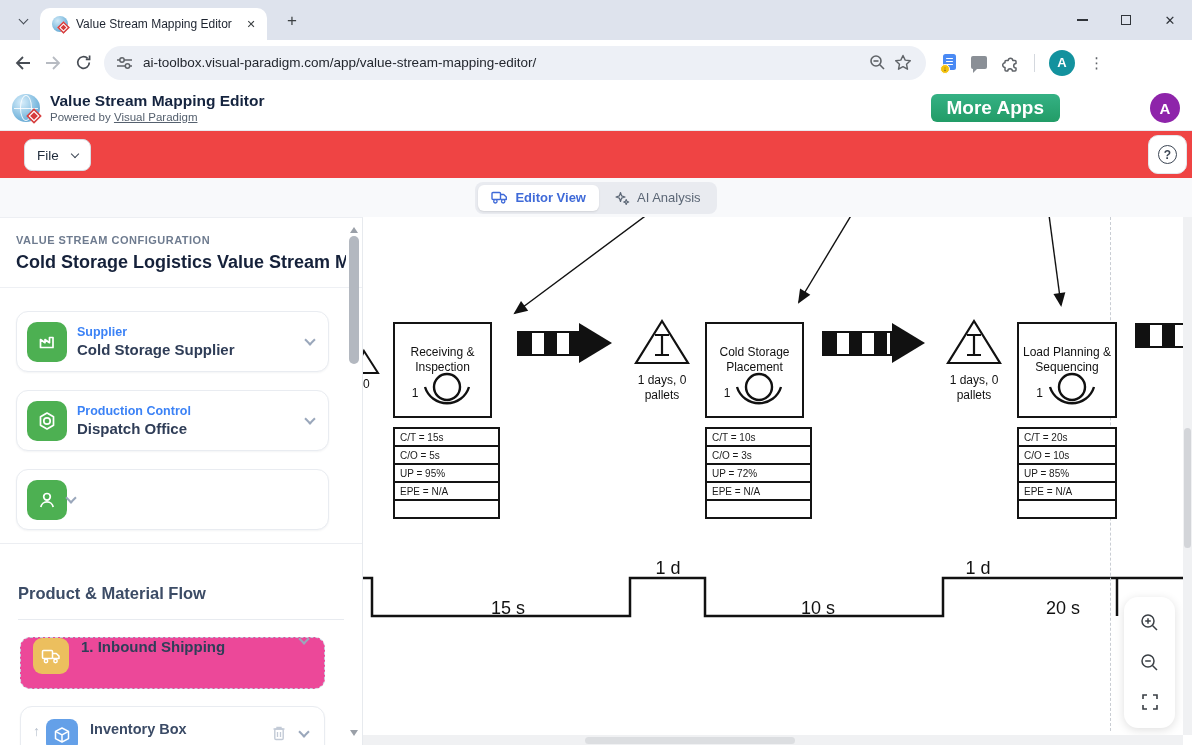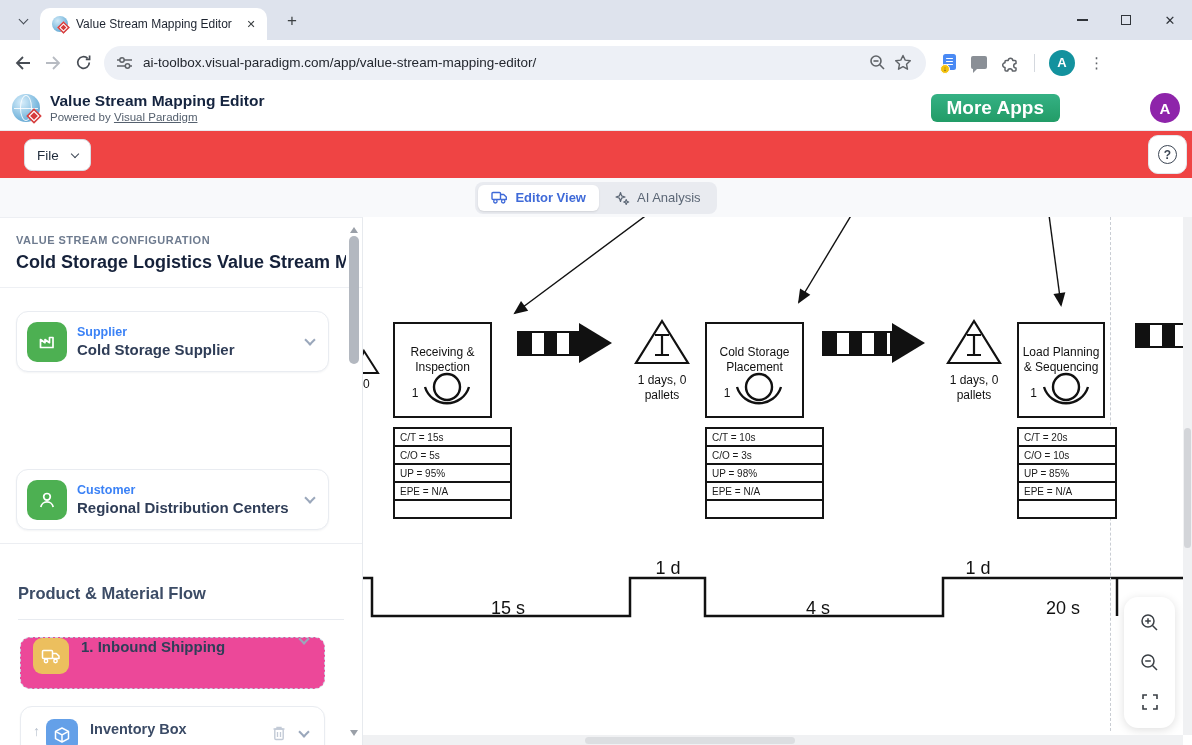--- a/index.html
+++ b/index.html
@@ -98,21 +98,21 @@
   .tri-dn { position:absolute; left:1px; bottom:2px; width:0; height:0; border:4px solid transparent; border-top:6px solid #9aa0a8; }
 
   
   .canvas { position:absolute; left:363px; top:217px; right:0; bottom:0; background:#fff; overflow:hidden; }
   .overlay { position:absolute; left:0; top:0; }
   .dash-line { position:absolute; left:747px; top:0; height:514px; border-left:1px dashed #c9cdd3; }
   .procbox { position:absolute; width:99px; height:96px; border:2px solid #141414; background:#fff; text-align:center; }
   .proc-title { font-size:12px; line-height:1.25; color:#111; padding-top:21px; }
   .op-row { position:absolute; left:0; right:0; bottom:7px; display:flex; align-items:center; justify-content:center; }
   .op-num { font-size:12px; color:#111; margin-right:1px; margin-top:4px; }
-  .databox { position:absolute; width:119px; border:2px solid #141414; background:#fff; }
+  .databox { position:absolute; width:107px; border:2px solid #141414; background:#fff; }
   .dbrow { height:18px; border-bottom:2px solid #141414; font-size:10px; color:#1a1a1a; padding:3px 0 0 5px; white-space:nowrap; overflow:hidden; }
   .dbrow.empty { height:16px; border-bottom:none; }
   .pusharrow { position:absolute; display:flex; align-items:center; }
   .pa-bar { height:25px; border:2px solid #111; background:repeating-linear-gradient(90deg,#111 0 13px,#fff 13px 25px); }
   .pa-head { width:0; height:0; border-left:33px solid #111; border-top:20px solid transparent; border-bottom:20px solid transparent; }
   .inv-tri { position:absolute; }
   .inv-txt { position:absolute; width:80px; text-align:center; font-size:12px; line-height:1.25; color:#111; }
   .tl-label { position:absolute; font-size:18px; color:#111; text-align:center; width:44px; }
   .partial-zero { position:absolute; left:0px; top:160px; font-size:12px; color:#111; }
   .zoom-panel { position:absolute; left:761px; top:380px; width:51px; height:131px; background:#fff; border-radius:14px; box-shadow:0 2px 10px rgba(0,0,0,.13); display:flex; flex-direction:column; align-items:center; justify-content:space-around; padding:6px 0; }
@@ -269,32 +269,41 @@
           <path d="M4.5 16.5 V8.5 L9 11.7 V8.5 L13.5 11.7 V6.5 H17 V16.5 Z" stroke="#fff" stroke-width="1.7" fill="none" stroke-linejoin="round"></path>
         </svg>
     </span>
     <div class="txt">
       <div class="sb-role">Supplier</div>
       <div class="sb-name">Cold Storage Supplier</div>
     </div>
     <span class="chev"></span>
   </div>
 
+  <div class="sb-card" style="top:172px">
+    <span class="icon-sq">
+      <svg width="22" height="22" viewBox="0 0 22 22">
+          <path d="M11 3 L17.5 6.8 V15.2 L11 19 L4.5 15.2 V6.8 Z" stroke="#fff" stroke-width="1.7" fill="none" stroke-linejoin="round"></path>
+          <circle cx="11" cy="11" r="3.2" stroke="#fff" stroke-width="1.7" fill="none"></circle>
+        </svg>
+    </span>
+    <div class="txt">
+      <div class="sb-role">Production Control</div>
+      <div class="sb-name">Dispatch Office</div>
+    </div>
+    <span class="chev"></span>
+  </div>
 
   <div class="sb-card" style="top:251px">
     <span class="icon-sq">
       <svg width="22" height="22" viewBox="0 0 22 22">
           <circle cx="11" cy="7.8" r="3.3" stroke="#fff" stroke-width="1.7" fill="none"></circle>
           <path d="M4.8 18 a6.3 6.3 0 0 1 12.4 0" stroke="#fff" stroke-width="1.7" fill="none"></path>
         </svg>
     </span>
-    <div class="txt">
-      <div class="sb-role">Customer</div>
-      <div class="sb-name">Regional Distribution Centers</div>
-    </div>
     <span class="chev"></span>
   </div>
 
   <div class="sb-divider"></div>
   <div class="flow-title">Product &amp; Material Flow</div>
   <div class="flow-hr"></div>
 
   <div class="flow-card">
     <span class="icon-sq">
       <svg width="20" height="16" viewBox="0 0 20 16">
@@ -371,21 +380,21 @@
     <div class="proc-title">Cold Storage Placement</div>
     <div class="op-row">
       <span class="op-num">1</span>
       <svg width="54" height="37" viewBox="0 0 54 37">
           <circle cx="28" cy="15" r="13" stroke="#111" stroke-width="2.4" fill="#fff"></circle>
           <path d="M6 15 A 23 23 0 0 0 50 15" stroke="#111" stroke-width="2.4" fill="none"></path>
         </svg>
     </div>
   </div>
 
-  <div class="procbox" style="left:654px; top:105px; width:88px">
+  <div class="procbox" style="left:654px; top:105px; width:100px">
     <div class="proc-title">Load Planning &amp; Sequencing</div>
     <div class="op-row">
       <span class="op-num">1</span>
       <svg width="54" height="37" viewBox="0 0 54 37">
           <circle cx="28" cy="15" r="13" stroke="#111" stroke-width="2.4" fill="#fff"></circle>
           <path d="M6 15 A 23 23 0 0 0 50 15" stroke="#111" stroke-width="2.4" fill="none"></path>
         </svg>
     </div>
   </div>
 
@@ -426,35 +435,35 @@
   <div class="databox" style="left:30px; top:210px">
     <div class="dbrow">C/T = 15s</div>
     <div class="dbrow">C/O = 5s</div>
     <div class="dbrow">UP = 95%</div>
     <div class="dbrow">EPE = N/A</div>
     <div class="dbrow empty"></div>
   </div>
   <div class="databox" style="left:342px; top:210px">
     <div class="dbrow">C/T = 10s</div>
     <div class="dbrow">C/O = 3s</div>
-    <div class="dbrow">UP = 98%</div>
+    <div class="dbrow">UP = 72%</div>
     <div class="dbrow">EPE = N/A</div>
     <div class="dbrow empty"></div>
   </div>
   <div class="databox" style="left:654px; top:210px; width:100px">
     <div class="dbrow">C/T = 20s</div>
     <div class="dbrow">C/O = 10s</div>
     <div class="dbrow">UP = 85%</div>
     <div class="dbrow">EPE = N/A</div>
     <div class="dbrow empty"></div>
   </div>
 
   <div class="tl-label" style="left:123px; top:381px">15 s</div>
   <div class="tl-label" style="left:283px; top:341px">1 d</div>
-  <div class="tl-label" style="left:433px; top:381px">4 s</div>
+  <div class="tl-label" style="left:433px; top:381px">10 s</div>
   <div class="tl-label" style="left:593px; top:341px">1 d</div>
   <div class="tl-label" style="left:678px; top:381px">20 s</div>
 
   <div class="zoom-panel">
     <div class="zoom-btn">
       <svg width="19" height="19" viewBox="0 0 19 19">
           <circle cx="8" cy="8" r="6" stroke="#3a3f45" stroke-width="1.5" fill="none"></circle>
           <line x1="12.5" y1="12.5" x2="17" y2="17" stroke="#3a3f45" stroke-width="1.5"></line>
           <line x1="5.2" y1="8" x2="10.8" y2="8" stroke="#3a3f45" stroke-width="1.5"></line>
           <line x1="8" y1="5.2" x2="8" y2="10.8" stroke="#3a3f45" stroke-width="1.5"></line>

